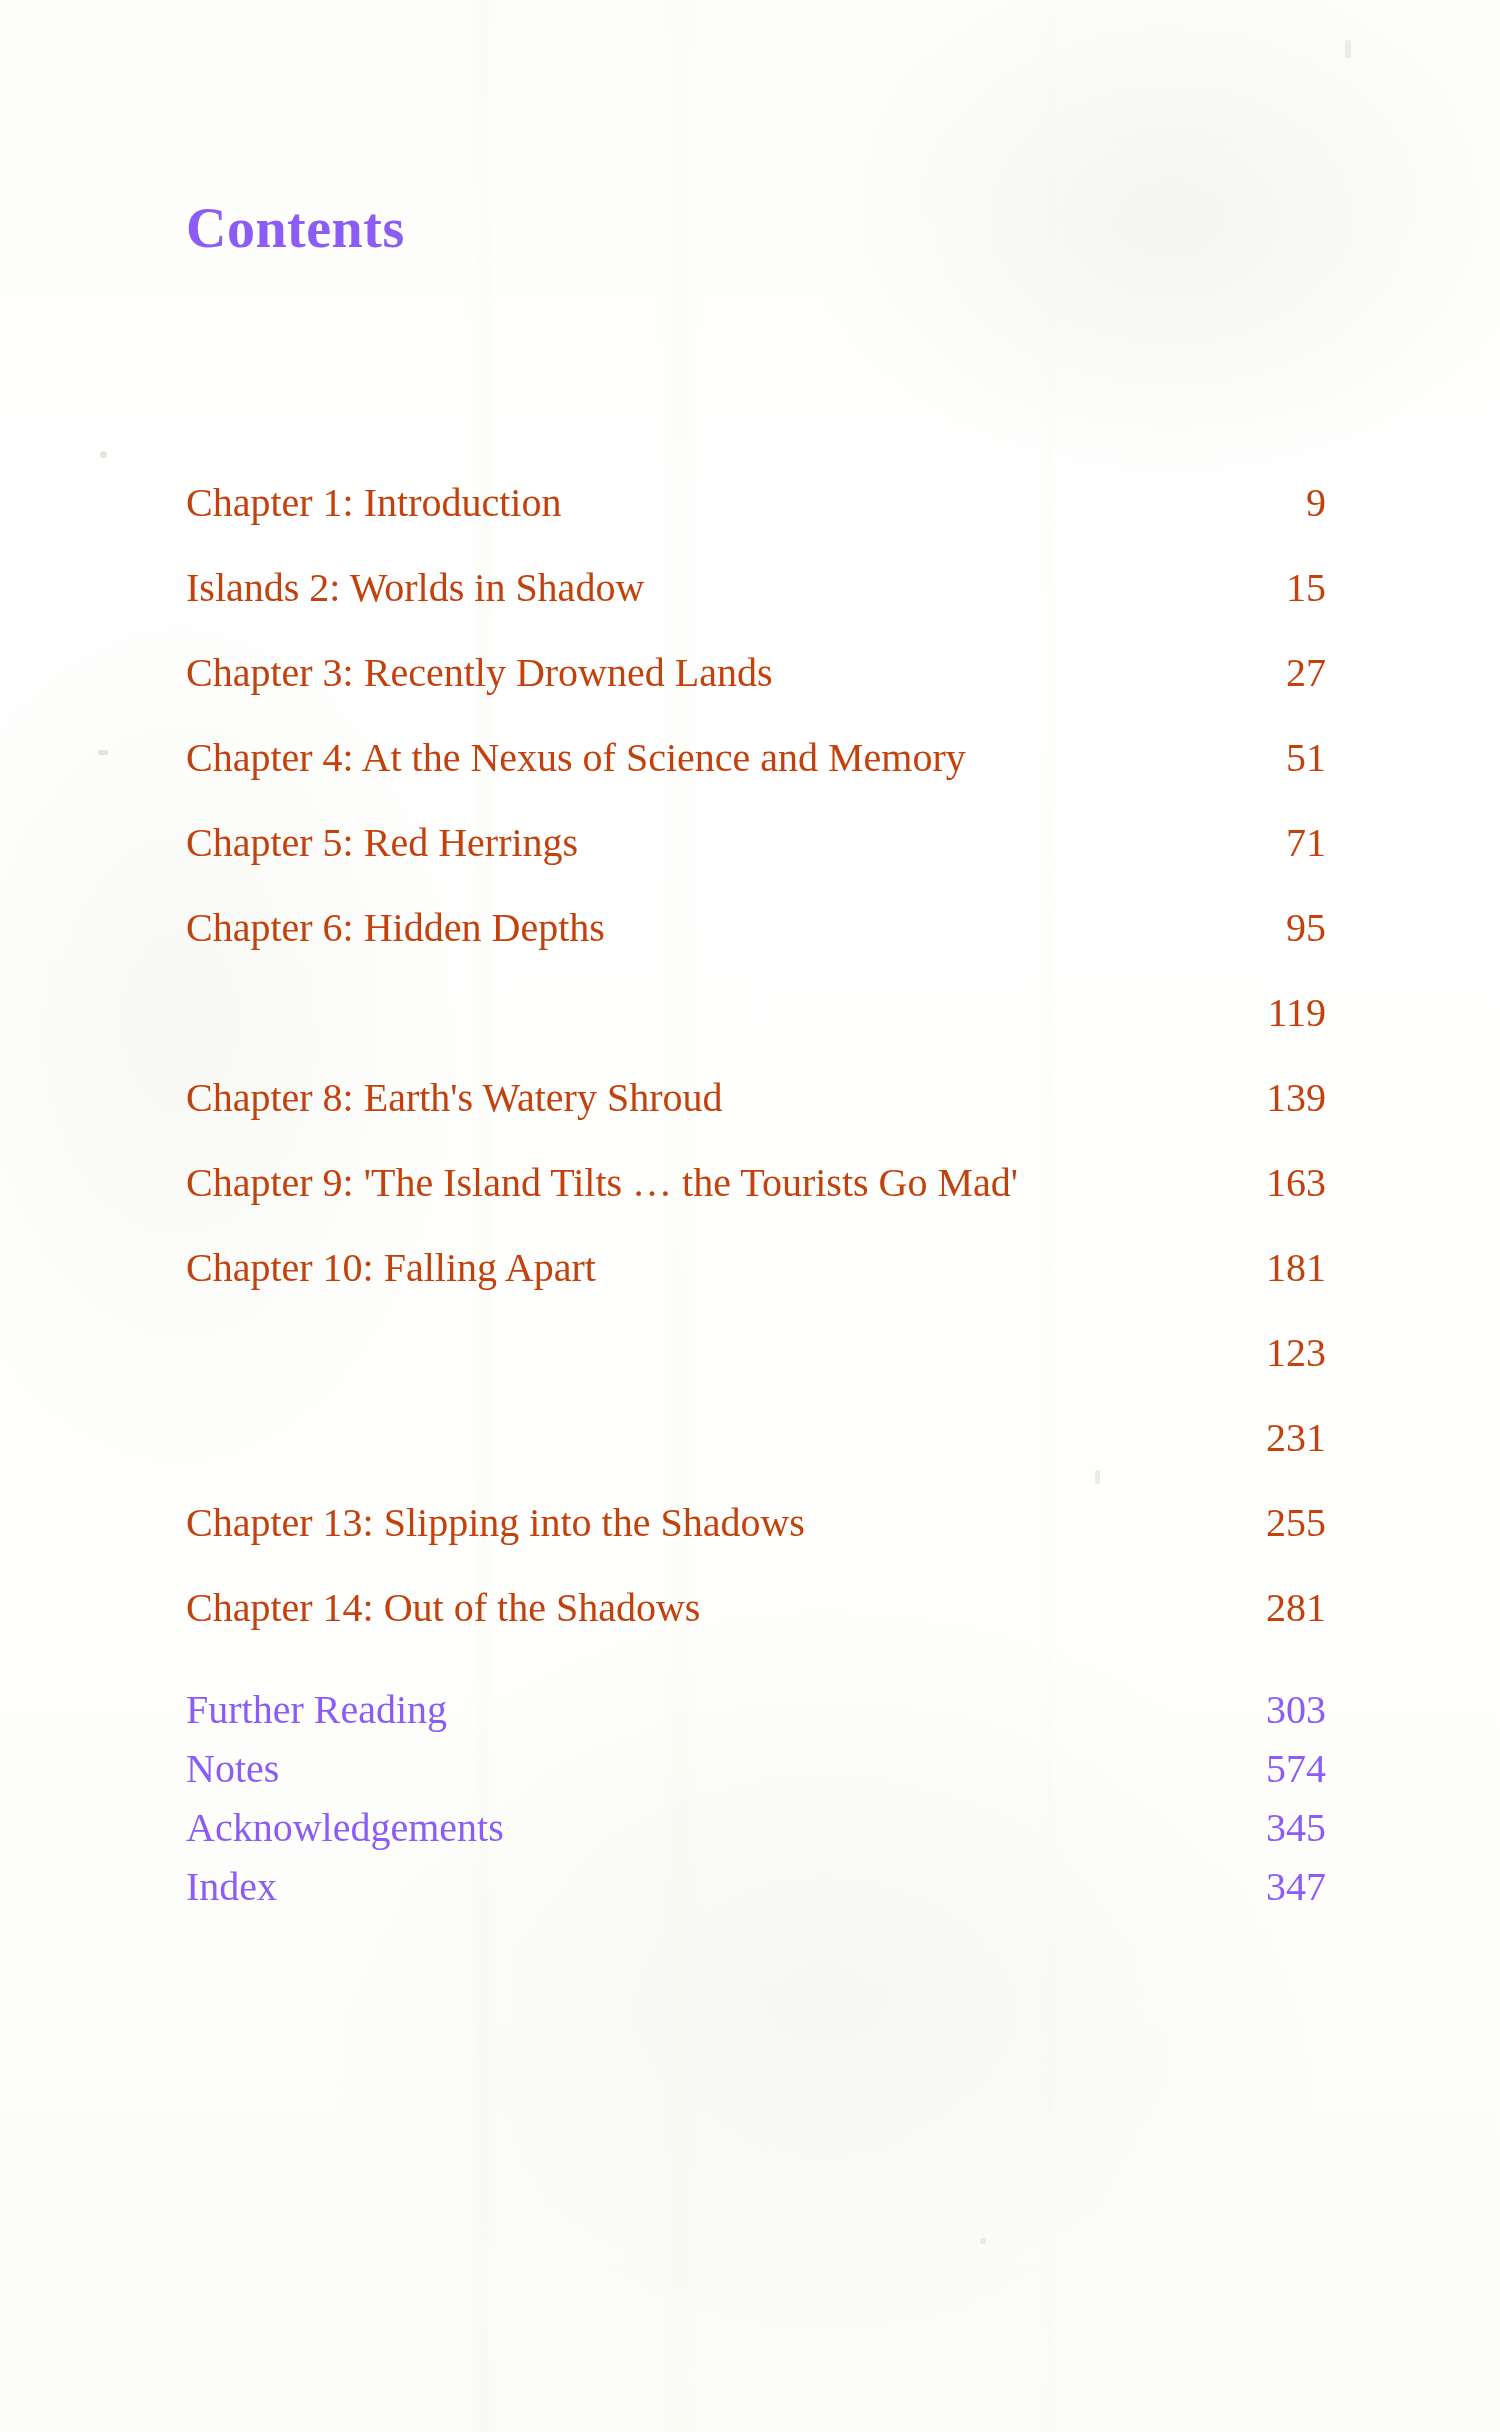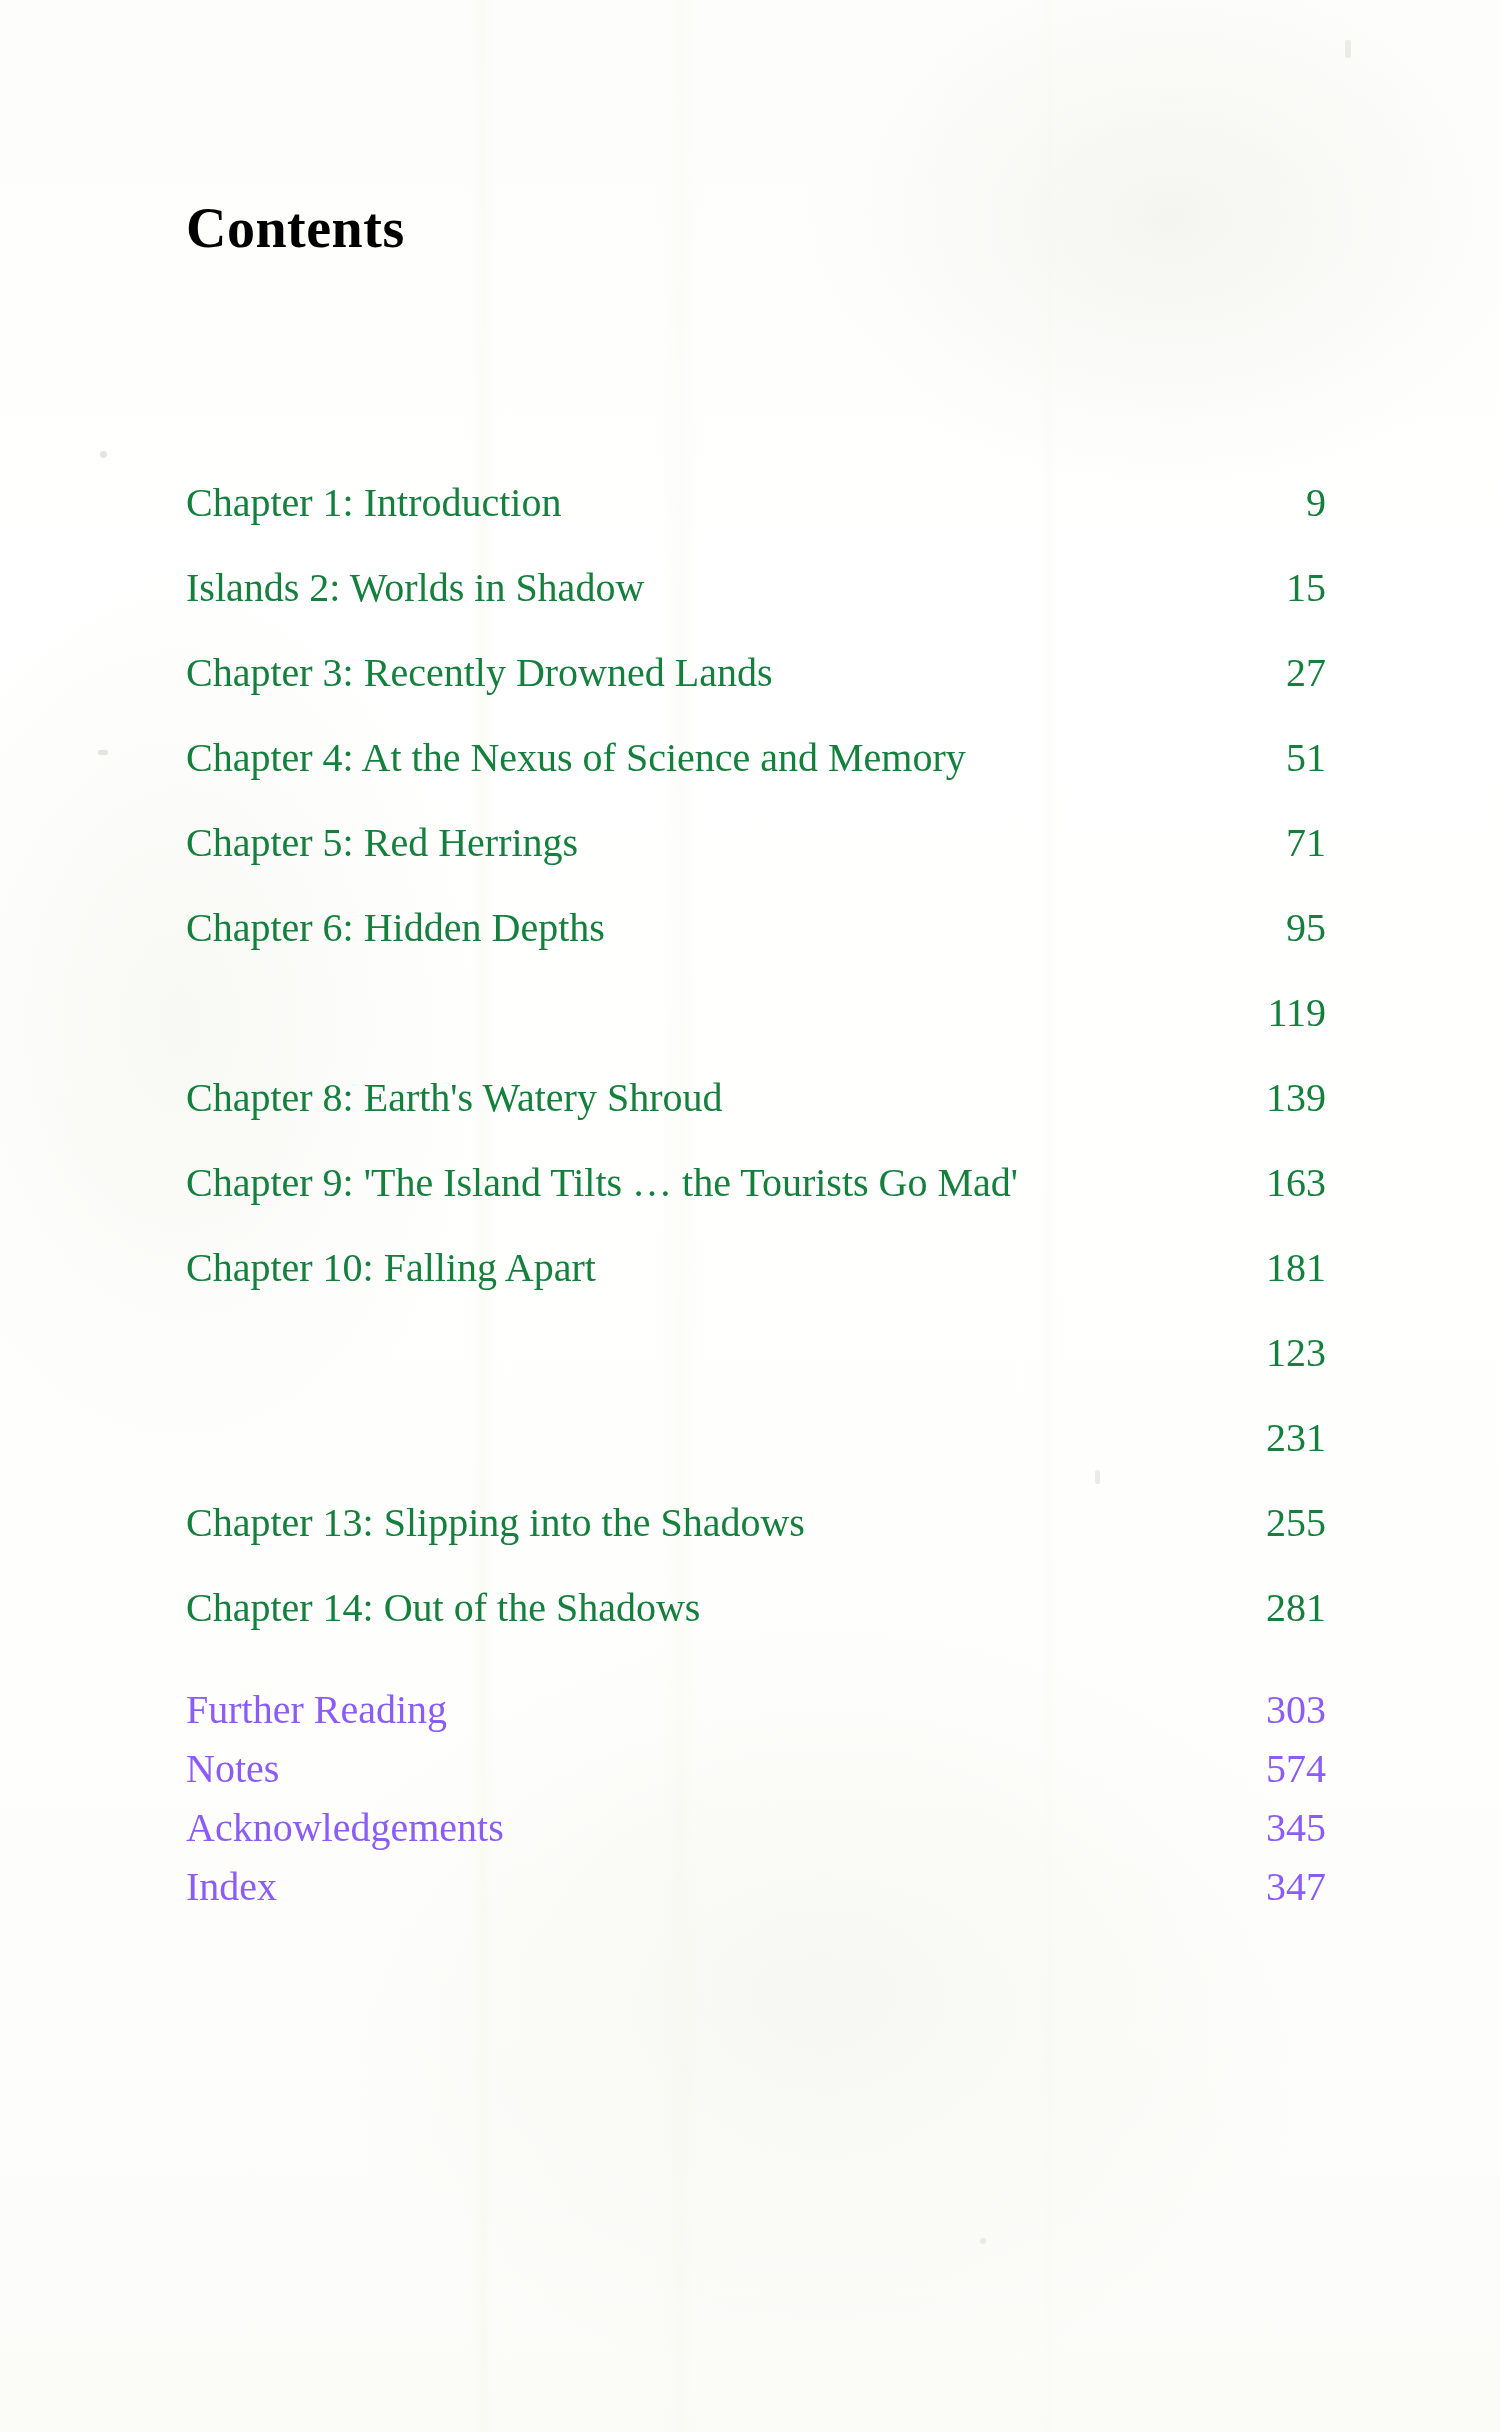--- a/index.html
+++ b/index.html
@@ -53,36 +53,36 @@
     height: 2432px;
   }
 
   .toc-title {
     position: absolute;
     left: 186px;
     top: 196px;
     font-size: 56px;
     font-weight: bold;
     letter-spacing: 0.5px;
-    color: #000000;
+    color: #8b5cf6;
   }
 
   .toc-list {
     position: absolute;
     left: 186px;
     top: 460px;
     width: 1140px;
   }
 
   .toc-row {
     position: relative;
     height: 85px;
     font-size: 40px;
     line-height: 85px;
-    color: #15803d;
+    color: #c2410c;
     white-space: nowrap;
   }
   .toc-row .label {
     position: absolute;
     left: 0;
     top: 0;
   }
   .toc-row .page-num {
     position: absolute;
     right: 0;

